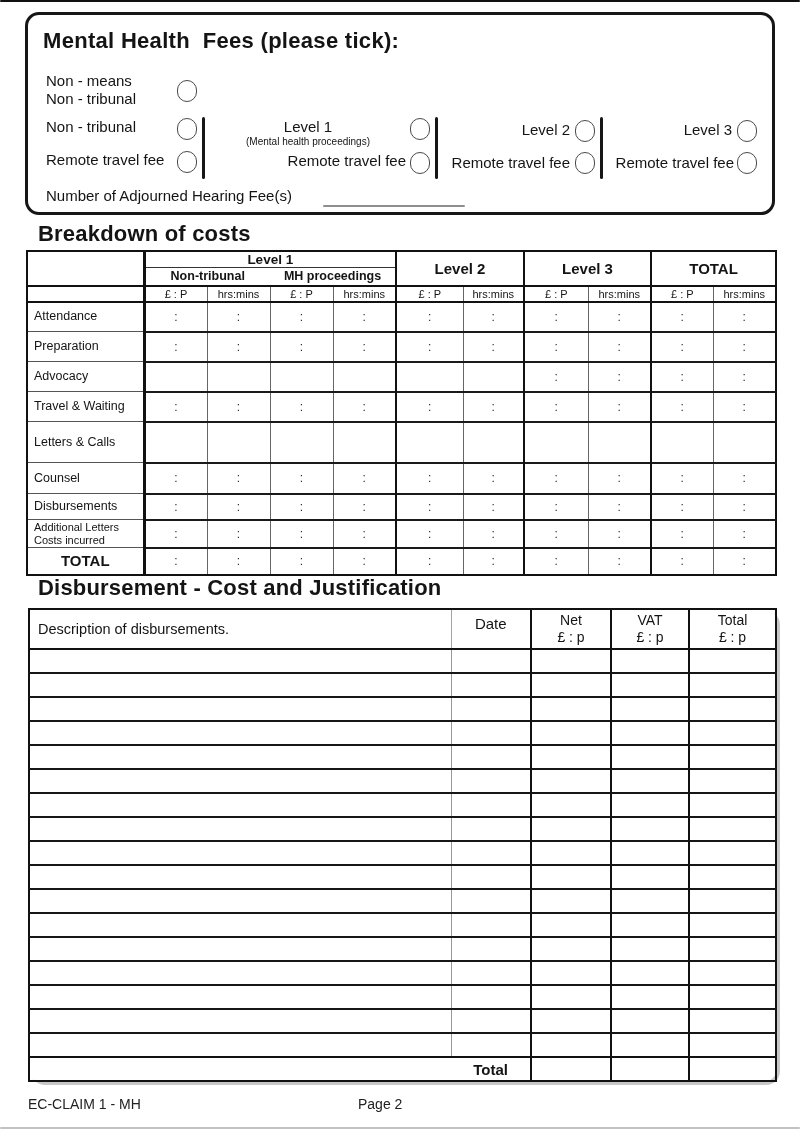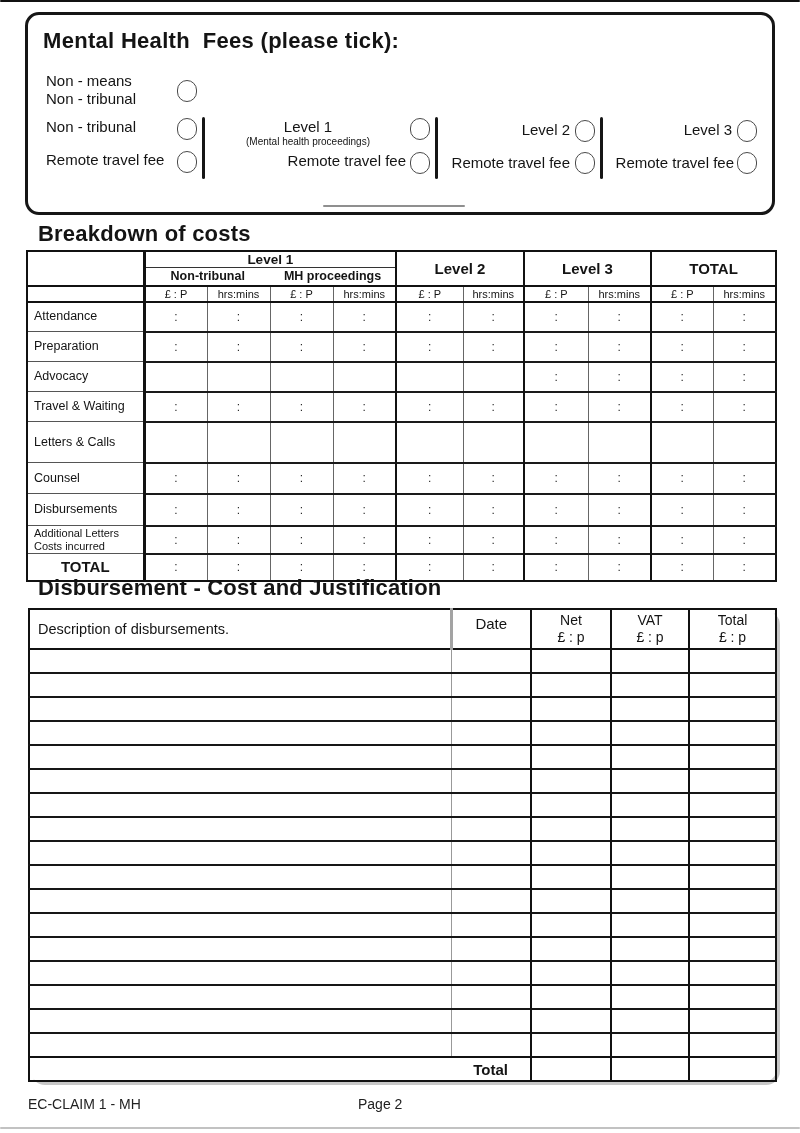--- a/index.html
+++ b/index.html
@@ -41,31 +41,31 @@
   .bk-table td.thin{border-left:1px solid #666;}
   .bk-table td.blk{border-left:2px solid #111;}
   .bk-table td{border-top:2px solid #1a1a1a;font-size:12px;text-align:center;color:#2a2a2a;}
   .bk-table th.rowlabel{border-right:3px solid #111;border-top:1px solid #555;
       font-size:12.5px;font-weight:normal;text-align:left;padding-left:6px;white-space:pre-line;line-height:13px;}
   .bk-table th.rowlabel.bold{font-weight:bold;font-size:15px;text-align:center;padding-left:0;}
   .bk-table th.rowlabel.small{font-size:11px;}
   .bk-table tbody tr{height:30px;}
   .bk-table tbody tr:nth-child(5){height:41px;}
   .bk-table tbody tr:nth-child(6){height:31px;}
-  .bk-table tbody tr:nth-child(7){height:32px;}
+  .bk-table tbody tr:nth-child(7){height:26px;}
   .bk-table tbody tr:nth-child(8){height:28px;}
   .bk-table tbody tr:nth-child(9){height:27px;}
 
   
   .db-table{left:28px;top:608px;width:747px;border:2px solid #111;box-shadow:3px 3px 0 rgba(130,130,130,.45);}
   .db-table th,.db-table td{padding:0;}
   .db-table thead tr{height:40px;}
   .db-table th{font-weight:normal;vertical-align:middle;border-bottom:2px solid #111;}
   .db-table th.desc{font-size:14.5px;text-align:left;padding-left:8px;vertical-align:middle;}
-  .db-table th.date{font-size:15px;text-align:center;vertical-align:top;padding-top:5px;border-left:3px solid #a3a3a3;}
+  .db-table th.date{font-size:15px;text-align:center;vertical-align:top;padding-top:5px;border-left:1px solid #a3a3a3;}
   .db-table th.money{font-size:14px;text-align:center;border-left:2px solid #111;line-height:17px;white-space:pre-line;}
   .db-table tbody tr{height:24px;}
   .db-table tbody td{border-top:2px solid #161616;}
   .db-table td.date{border-left:1px solid #999;}
   .db-table td.net,.db-table td.vat,.db-table td.tot{border-left:2px solid #111;}
   .db-table tfoot tr{height:24px;}
   .db-table tfoot td{border-top:2px solid #111;}
   .db-table td.tlabel{font-size:15px;font-weight:bold;text-align:right;padding-right:22px;}
 
   .footer-text{font-size:14px;color:#222;}
@@ -99,20 +99,21 @@
   <div class="abs cb" style="left:547px;top:105px;"></div>
   <div class="abs fee-label rgt" style="left:412px;top:139px;width:130px;">Remote travel fee</div>
   <div class="abs cb" style="left:547px;top:137px;"></div>
   <div class="abs vdiv" style="left:572px;top:102px;"></div>
 
   <div class="abs fee-label rgt" style="left:582px;top:106px;width:122px;">Level 3</div>
   <div class="abs cb" style="left:709px;top:105px;"></div>
   <div class="abs fee-label rgt" style="left:576px;top:139px;width:130px;">Remote travel fee</div>
   <div class="abs cb" style="left:709px;top:137px;"></div>
 
+  <div class="abs fee-label" style="left:18px;top:172px;">Number of Adjourned Hearing Fee(s)</div>
   <div class="abs adj-line" style="left:295px;top:190px;width:142px;"></div>
 </div>
 
 <div class="abs section-h" style="left:38px;top:221px;text-align:center;">Breakdown of costs</div>
 
 <table class="abs bk-table">
   <colgroup>
     <col style="width:117px">
       <col style="width:63px">
       <col style="width:63px">

